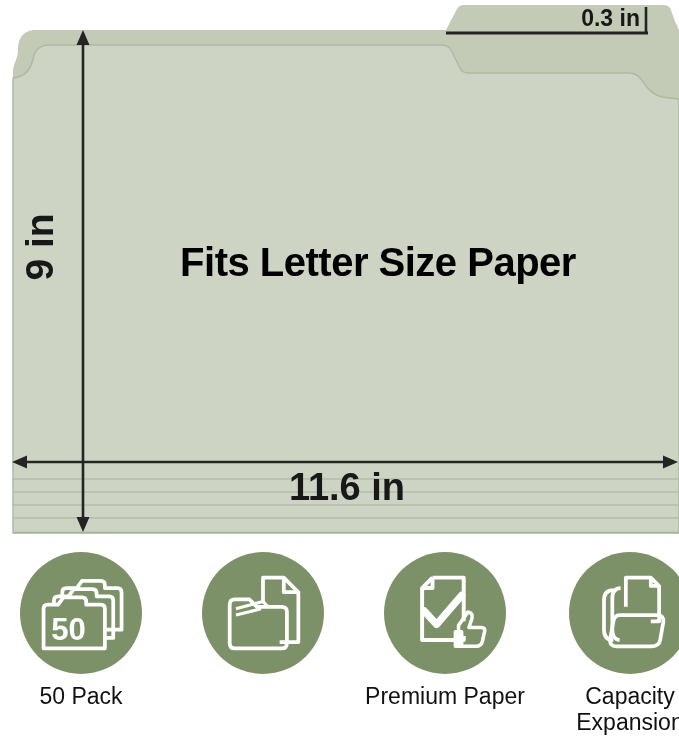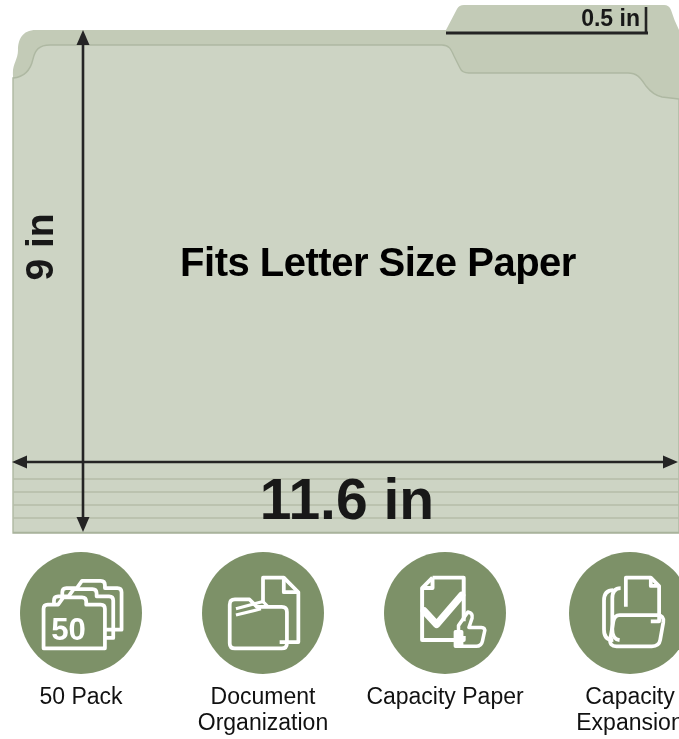--- a/index.html
+++ b/index.html
@@ -12,21 +12,21 @@
   .tab-height{top:5px;left:540px;width:100px;font-size:23px;text-align:right;}
   .tab-width{top:36px;left:497px;width:100px;font-size:25px;text-align:center;}
   .height-dim{
     top:225px;left:-20px;width:120px;height:44px;font-size:39px;text-align:center;
     transform:rotate(-90deg);
   }
   .center-label{
     position:absolute;top:240px;left:128px;width:500px;text-align:center;
     font-size:40px;font-weight:bold;letter-spacing:-0.5px;color:#000000;
   }
-  .width-dim{top:466px;left:197px;width:300px;font-size:57px;text-align:center;}
+  .width-dim{top:466px;left:197px;width:300px;font-size:38px;text-align:center;}
   .features{position:absolute;top:552px;left:14px;width:679px;height:187px;}
   .feature{position:absolute;top:0;width:180px;text-align:center;}
   .feature .circle{
     width:122px;height:122px;border-radius:50%;background:#7d9168;
     margin:0 auto;display:flex;align-items:center;justify-content:center;
   }
   .feature .label{
     margin-top:9px;font-size:23px;line-height:1.13;color:#111111;font-weight:normal;
   }
   .f1{left:-23px;} .f2{left:159px;} .f3{left:341px;} .f4{left:526px;}
@@ -67,21 +67,21 @@
     <g fill="#242424" stroke="#242424">
       <line x1="24" y1="462" x2="667" y2="462" stroke-width="2.6"></line>
       <polygon points="12,462 27,455.5 27,468.5" stroke="none"></polygon>
       <polygon points="678,462 663,455.5 663,468.5" stroke="none"></polygon>
     </g>
 
     <line x1="446" y1="33" x2="648" y2="33" stroke="#242424" stroke-width="2.8"></line>
     <line x1="646" y1="7" x2="646" y2="33" stroke="#242424" stroke-width="2.6"></line>
   </svg>
 
-  <div class="dim tab-height">0.5 in</div>
+  <div class="dim tab-height">0.3 in</div>
   <div class="dim height-dim">9 in</div>
   <div class="center-label">Fits Letter Size Paper</div>
   <div class="dim width-dim">11.6 in</div>
 
   <div class="features">
 
     <div class="feature f1">
       <div class="circle">
         <svg class="icon-svg" width="104" height="104" viewBox="0 0 100 100" fill="none" stroke="#ffffff" stroke-width="3.6" stroke-linejoin="round">
           <path d="M32 66 v-36 q0-4 4-4 h10 l5-7 h18 q4 0 4 4 v3 h12 q4 0 4 4 v36 z"></path>
@@ -96,34 +96,33 @@
     <div class="feature f2">
       <div class="circle">
         <svg class="icon-svg" width="104" height="104" viewBox="0 0 100 100" fill="none" stroke="#ffffff" stroke-width="3.6" stroke-linejoin="round">
           <path d="M50 40 V16 h20 l14 14 v48 h-18"></path>
           <path d="M70 16 v14 h14"></path>
           <path d="M18 42 q0-5 5-5 h14 l7 7 h24 q5 0 5 5 v30 q0 5-5 5 h-45 q-5 0-5-5 z"></path>
           <path d="M24 46 l26-7 5 5" stroke-width="3"></path>
           <path d="M24 52 l24-6" stroke-width="3"></path>
         </svg>
       </div>
-      <div class="label">Document Organization</div>
     </div>
 
     <div class="feature f3">
       <div class="circle">
         <svg class="icon-svg" width="104" height="104" viewBox="0 0 100 100" fill="none" stroke="#ffffff" stroke-width="3.8" stroke-linejoin="round">
           <path d="M38 16 h30 v42 m0 14 v4 h-40 V26 l10-10"></path>
           <path d="M38 16 v10 h-10"></path>
           <path d="M30 48 l12 13 24-28" stroke-width="7" stroke-linecap="round" fill="none"></path>
           <path d="M60 68 v14 h6 v-14 z" stroke-width="3.4"></path>
           <path d="M66 82 h14 q5 0 6-5 l2-9 q1-4-3-4 h-12 l3-9 q1-5-4-6 l-9 13 v16 q0 4 3 4 z" stroke-width="3.4"></path>
         </svg>
       </div>
-      <div class="label">Capacity Paper</div>
+      <div class="label">Premium Paper</div>
     </div>
 
     <div class="feature f4">
       <div class="circle">
         <svg class="icon-svg" width="104" height="104" viewBox="0 0 100 100" fill="none" stroke="#ffffff" stroke-width="3.6" stroke-linejoin="round">
           <path d="M34 28 q-9 0-9 10 v28 q0 10 9 10"></path>
           <path d="M41 26 q-8 0-8 10 v30 q0 9 7 10"></path>
           <path d="M46 44 V16 h24 l8 8 v34 h-8"></path>
           <path d="M70 16 v8 h8"></path>
           <path d="M40 52 h36 q7 0 6 7 l-3 17 q-1 6-8 6 h-34 q-7 0-6-7 l3-17 q1-6 6-6 z"></path>

